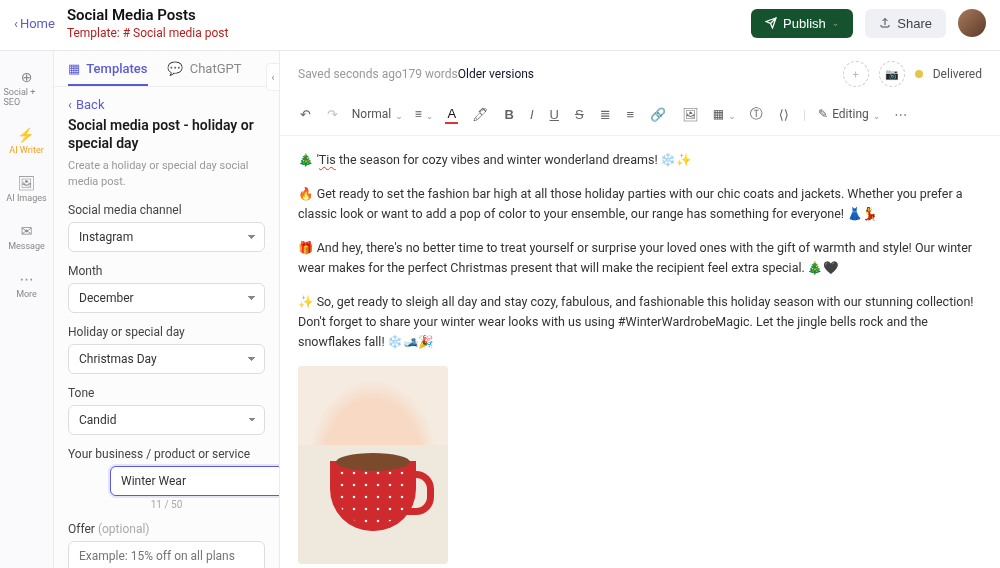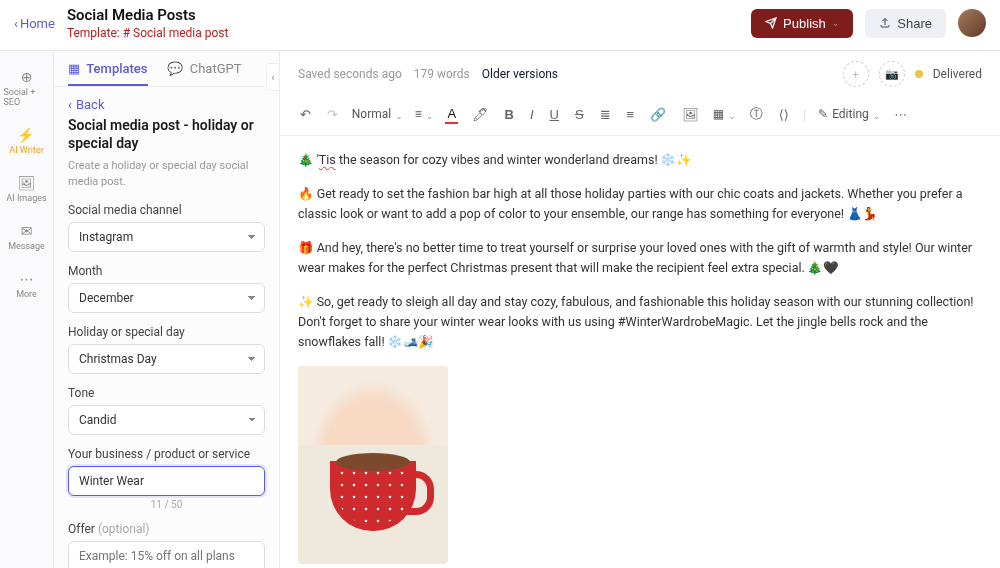--- a/index.html
+++ b/index.html
@@ -4,21 +4,21 @@
 <style>
 * { box-sizing: border-box; margin: 0; padding: 0; }
 body { font-family: -apple-system, BlinkMacSystemFont, "Segoe UI", Roboto, sans-serif; font-size: 13px; color: #1a1a1a; background: #fff; overflow: hidden; height: 568px; width: 1000px; }
 .app { display: flex; flex-direction: column; height: 100%; }
 .topbar { display: flex; align-items: center; padding: 6px 14px 10px; border-bottom: 1px solid #e8e8ec; gap: 12px; }
 .home-link { color: #5b5bd6; font-size: 13px; display: flex; align-items: center; gap: 2px; }
 .title-block { flex: 1; }
 .page-title { font-size: 15px; font-weight: 600; color: #111; }
 .page-subtitle { font-size: 12px; color: #b91c1c; margin-top: 2px; }
 .btn { border: none; border-radius: 6px; padding: 7px 14px; font-size: 13px; cursor: pointer; display: inline-flex; align-items: center; gap: 6px; }
-.btn-primary { background: #7f1d1d; color: #fff; }
+.btn-primary { background: #14532d; color: #fff; }
 .btn-secondary { background: #eef0f5; color: #444; }
 .avatar { width: 28px; height: 28px; border-radius: 50%; background: linear-gradient(135deg,#a87b5c,#5d3a2a); }
 .main { display: flex; flex: 1; min-height: 0; }
 .rail { width: 54px; border-right: 1px solid #eceaf0; background: #fafafc; display: flex; flex-direction: column; align-items: center; padding-top: 10px; gap: 4px; }
 .rail-item { width: 46px; display: flex; flex-direction: column; align-items: center; gap: 2px; padding: 8px 0; border-radius: 6px; color: #888; font-size: 9px; cursor: pointer; }
 .rail-item.active { color: #f0a020; }
 .rail-icon { width: 16px; height: 16px; display: flex; align-items: center; justify-content: center; font-size: 14px; }
 .sidebar { width: 226px; border-right: 1px solid #eceaf0; background: #fcfcfd; display: flex; flex-direction: column; overflow-y: auto; position: relative; }
 .tabs { display: flex; gap: 20px; padding: 10px 14px 0; border-bottom: 1px solid #eee; }
 .tab { display: flex; align-items: center; gap: 6px; padding-bottom: 8px; font-size: 13px; color: #888; border-bottom: 2px solid transparent; cursor: pointer; }
@@ -26,25 +26,25 @@
 .collapse-toggle { position: absolute; right: -1px; top: 12px; width: 14px; height: 28px; background: #fff; border: 1px solid #eee; border-radius: 4px 0 0 4px; display: flex; align-items: center; justify-content: center; color: #888; font-size: 10px; cursor: pointer; }
 .back-link { display: flex; align-items: center; gap: 4px; color: #5b5bd6; padding: 10px 14px 2px; cursor: pointer; font-size: 13px; }
 .form { padding: 2px 14px 14px; }
 .form-title { font-size: 14px; font-weight: 600; margin-bottom: 6px; line-height: 1.3; }
 .form-desc { font-size: 11px; color: #999; margin-bottom: 14px; line-height: 1.4; }
 .field { margin-bottom: 12px; }
 .field-label { font-size: 12px; color: #444; margin-bottom: 5px; display: block; }
 .field-label .opt { color: #aaa; font-weight: 400; }
 .select, .text-input, .textarea { width: 100%; border: 1px solid #ddd; border-radius: 6px; padding: 7px 10px; font-size: 12px; background: #fff; color: #333; font-family: inherit; }
 .select { appearance: none; background-image: linear-gradient(45deg, transparent 50%, #888 50%), linear-gradient(135deg, #888 50%, transparent 50%); background-position: right 12px center, right 8px center; background-size: 4px 4px, 4px 4px; background-repeat: no-repeat; padding-right: 28px; }
-.text-input.focused { border-color: #5b5bd6; box-shadow: 0 0 0 2px rgba(91,91,214,0.15); }
+.text-input.focused { border-color: #5b5bd6; box-shadow: 0 0 0 2px rgba(91,91,214,0.15); margin-left: 42px; }
 .textarea { resize: none; height: 62px; }
 .counter { text-align: center; font-size: 10px; color: #aaa; margin-top: 3px; }
 .editor { flex: 1; display: flex; flex-direction: column; min-width: 0; }
-.editor-meta { display: flex; align-items: center; padding: 10px 18px; font-size: 12px; color: #999; gap: 12px; }
+.editor-meta { display: flex; align-items: center; padding: 10px 18px; font-size: 12px; color: #999; }
 .editor-meta a { color: #0f172a; }
 .meta-right { margin-left: auto; display: flex; align-items: center; gap: 10px; }
 .ghost-circle { width: 26px; height: 26px; border-radius: 50%; border: 1px dashed #ccc; display: flex; align-items: center; justify-content: center; color: #bbb; font-size: 11px; }
 .status-dot { width: 8px; height: 8px; border-radius: 50%; background: #e8c547; display: inline-block; }
 .toolbar { display: flex; align-items: center; gap: 12px; padding: 6px 18px 10px; border-bottom: 1px solid #f0f0f3; color: #666; font-size: 13px; flex-wrap: wrap; }
 .tb-btn { background: none; border: none; cursor: pointer; color: #666; font-size: 13px; padding: 2px; display: flex; align-items: center; }
 .tb-sel { display: flex; align-items: flex-end; gap: 4px; font-size: 12px; color: #555; }
 .chev { font-size: 9px; color: #999; }
 .content { padding: 14px 18px; overflow-y: auto; flex: 1; font-size: 12.5px; line-height: 1.6; color: #333; }
 .content p { margin-bottom: 14px; }

